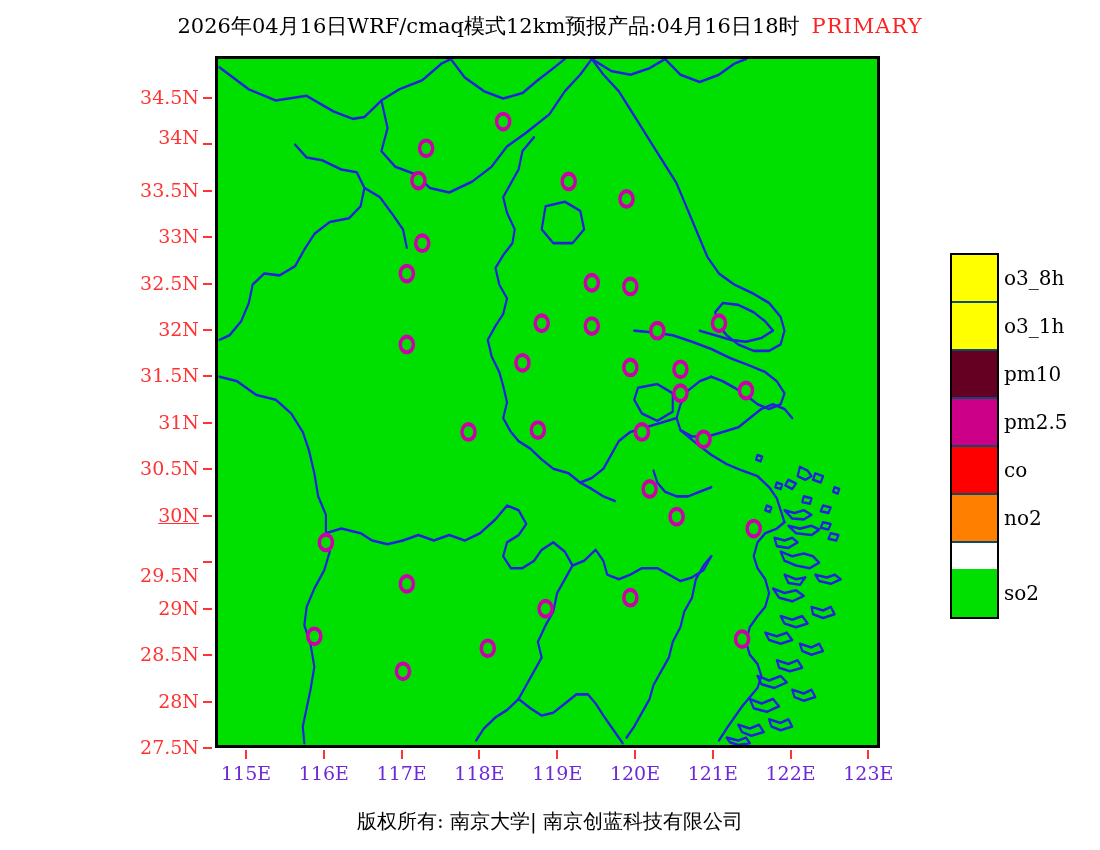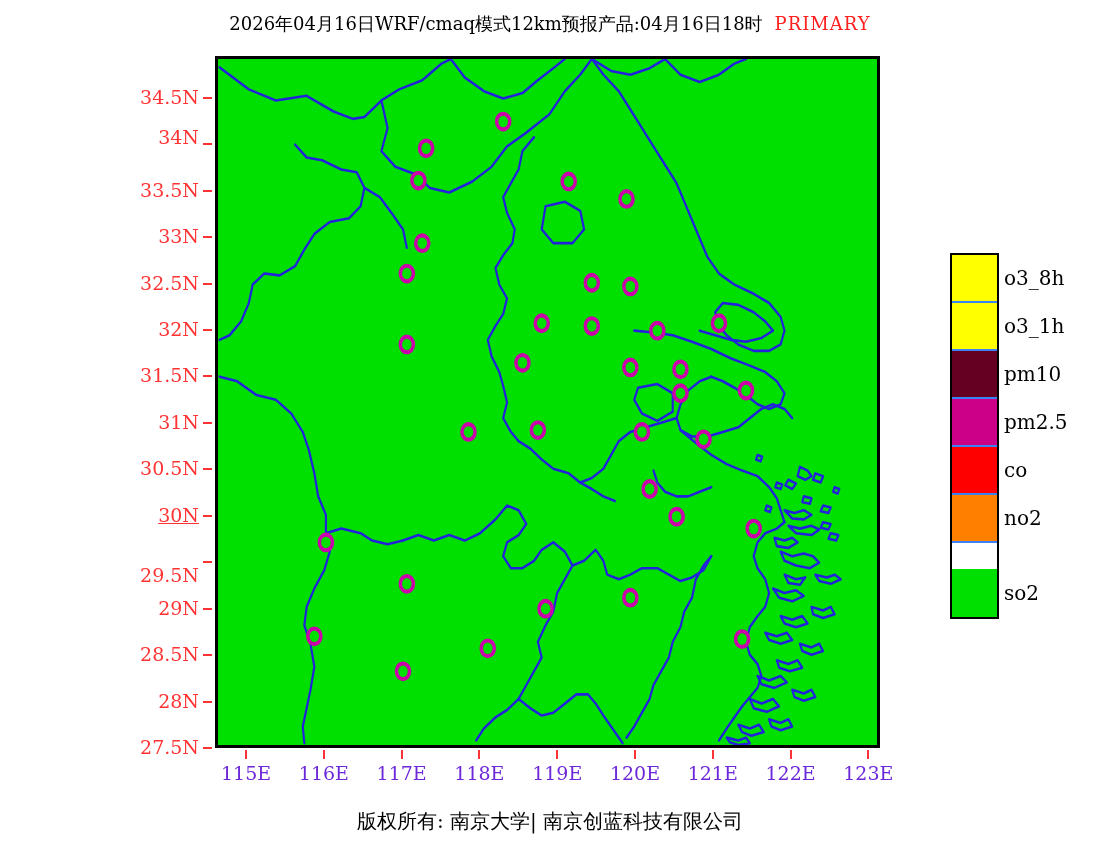--- a/index.html
+++ b/index.html
@@ -16,21 +16,21 @@
     overflow: hidden;
   }
 
   
   #title-bar {
     position: absolute;
     left: 0; top: 12px;
     width: 1100px;
     text-align: center;
     white-space: nowrap;
-    font-size: 18px;
+    font-size: 21px;
     letter-spacing: 0px;
   }
   #title-main {
     color: #000000;
     font-family: "DejaVu Serif", "Liberation Serif", serif;
   }
   #title-primary {
     color: #ff2020;
     font-family: "DejaVu Serif", "Liberation Serif", serif;
     margin-left: 12px;
@@ -87,21 +87,21 @@
     top: 253px;
     width: 45px;
     border: 2px solid #000000;
     box-sizing: content-box;
   }
   .legend-row {
     position: relative;
     height: 48px;
     width: 45px;
     box-sizing: border-box;
-    border-bottom: 2px solid #3b82f6;
+    border-bottom: 2px solid #0c4a6e;
   }
   .legend-row:last-child { border-bottom: none; }
   .legend-label {
     position: absolute;
     left: 52px;
     top: 50%;
     transform: translateY(-50%);
     color: #000000;
     font-size: 20px;
     white-space: nowrap;

